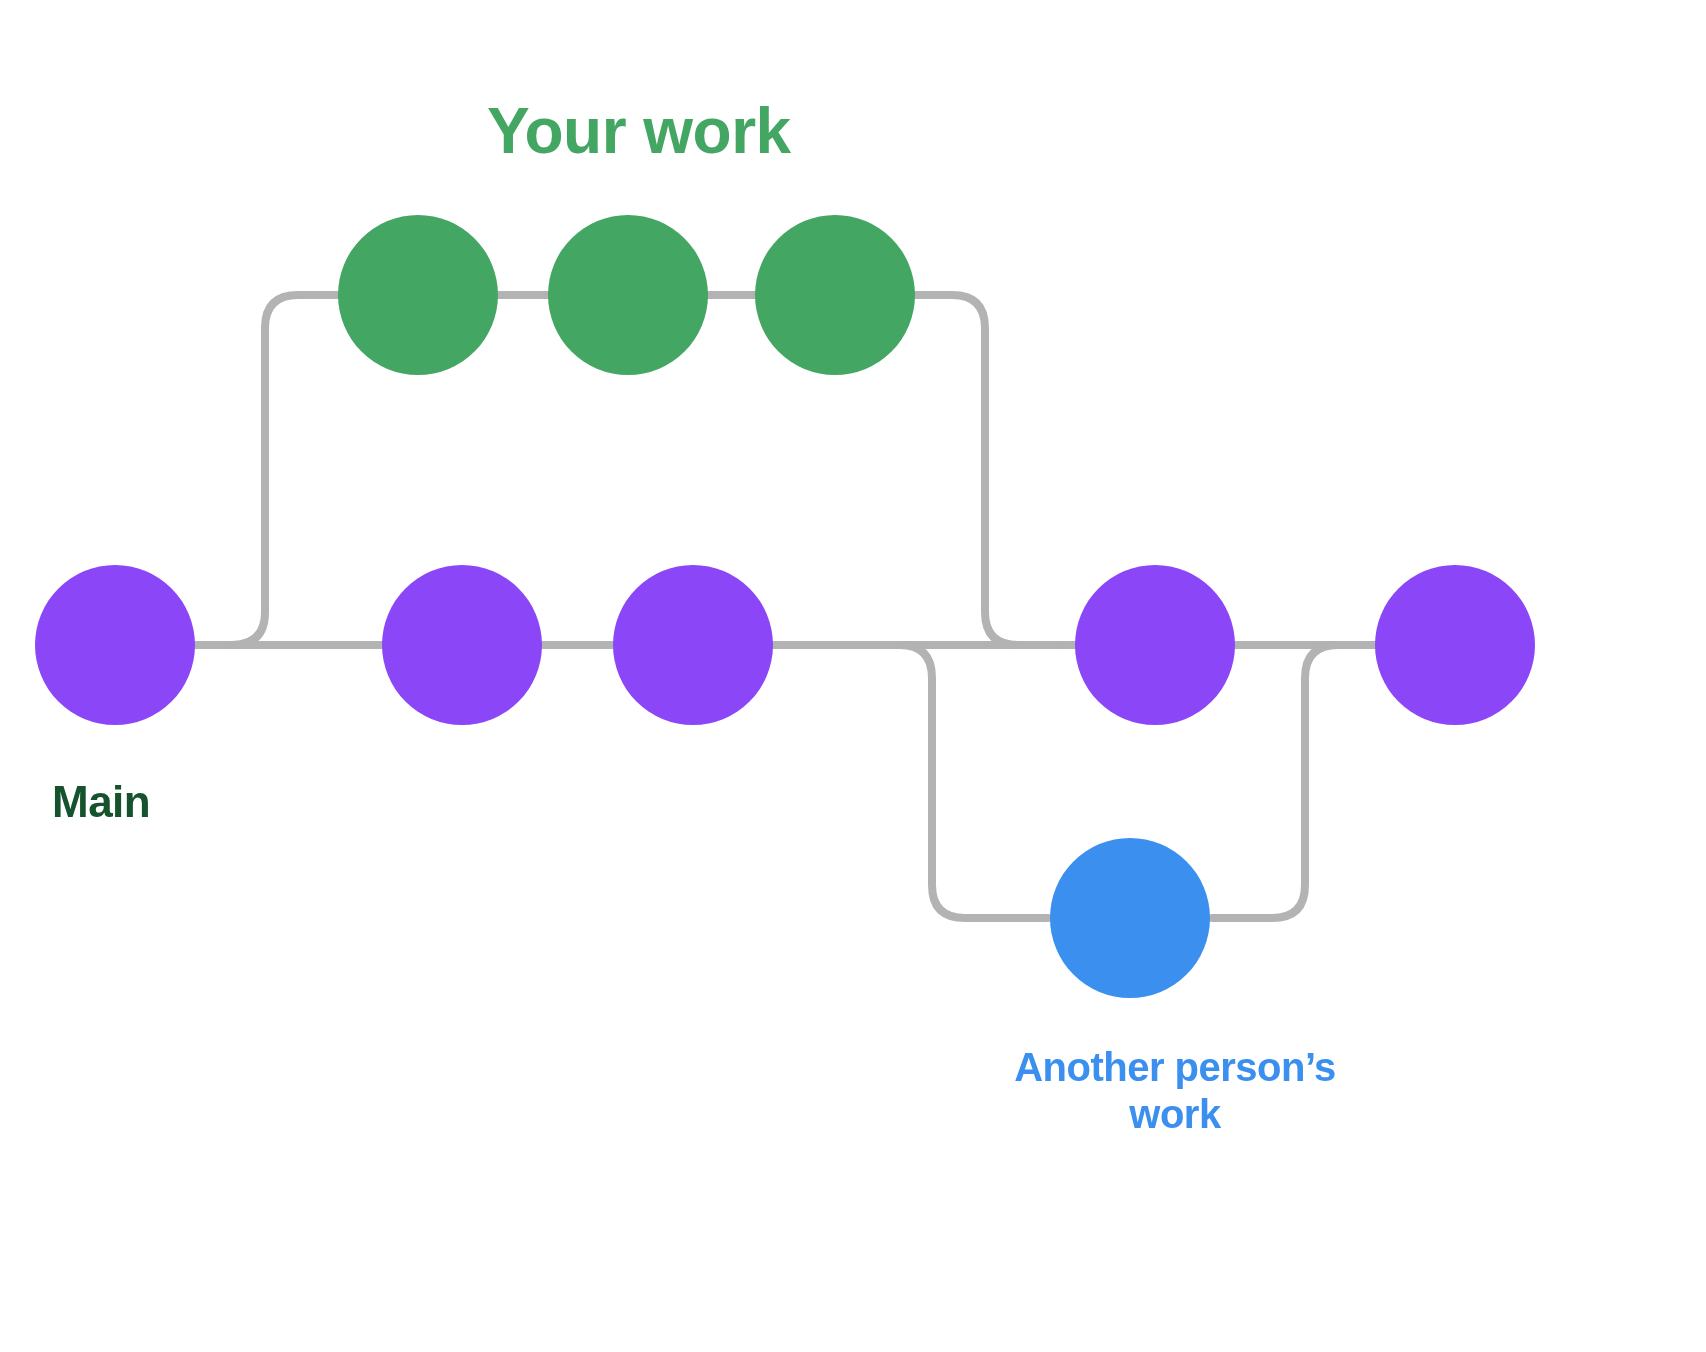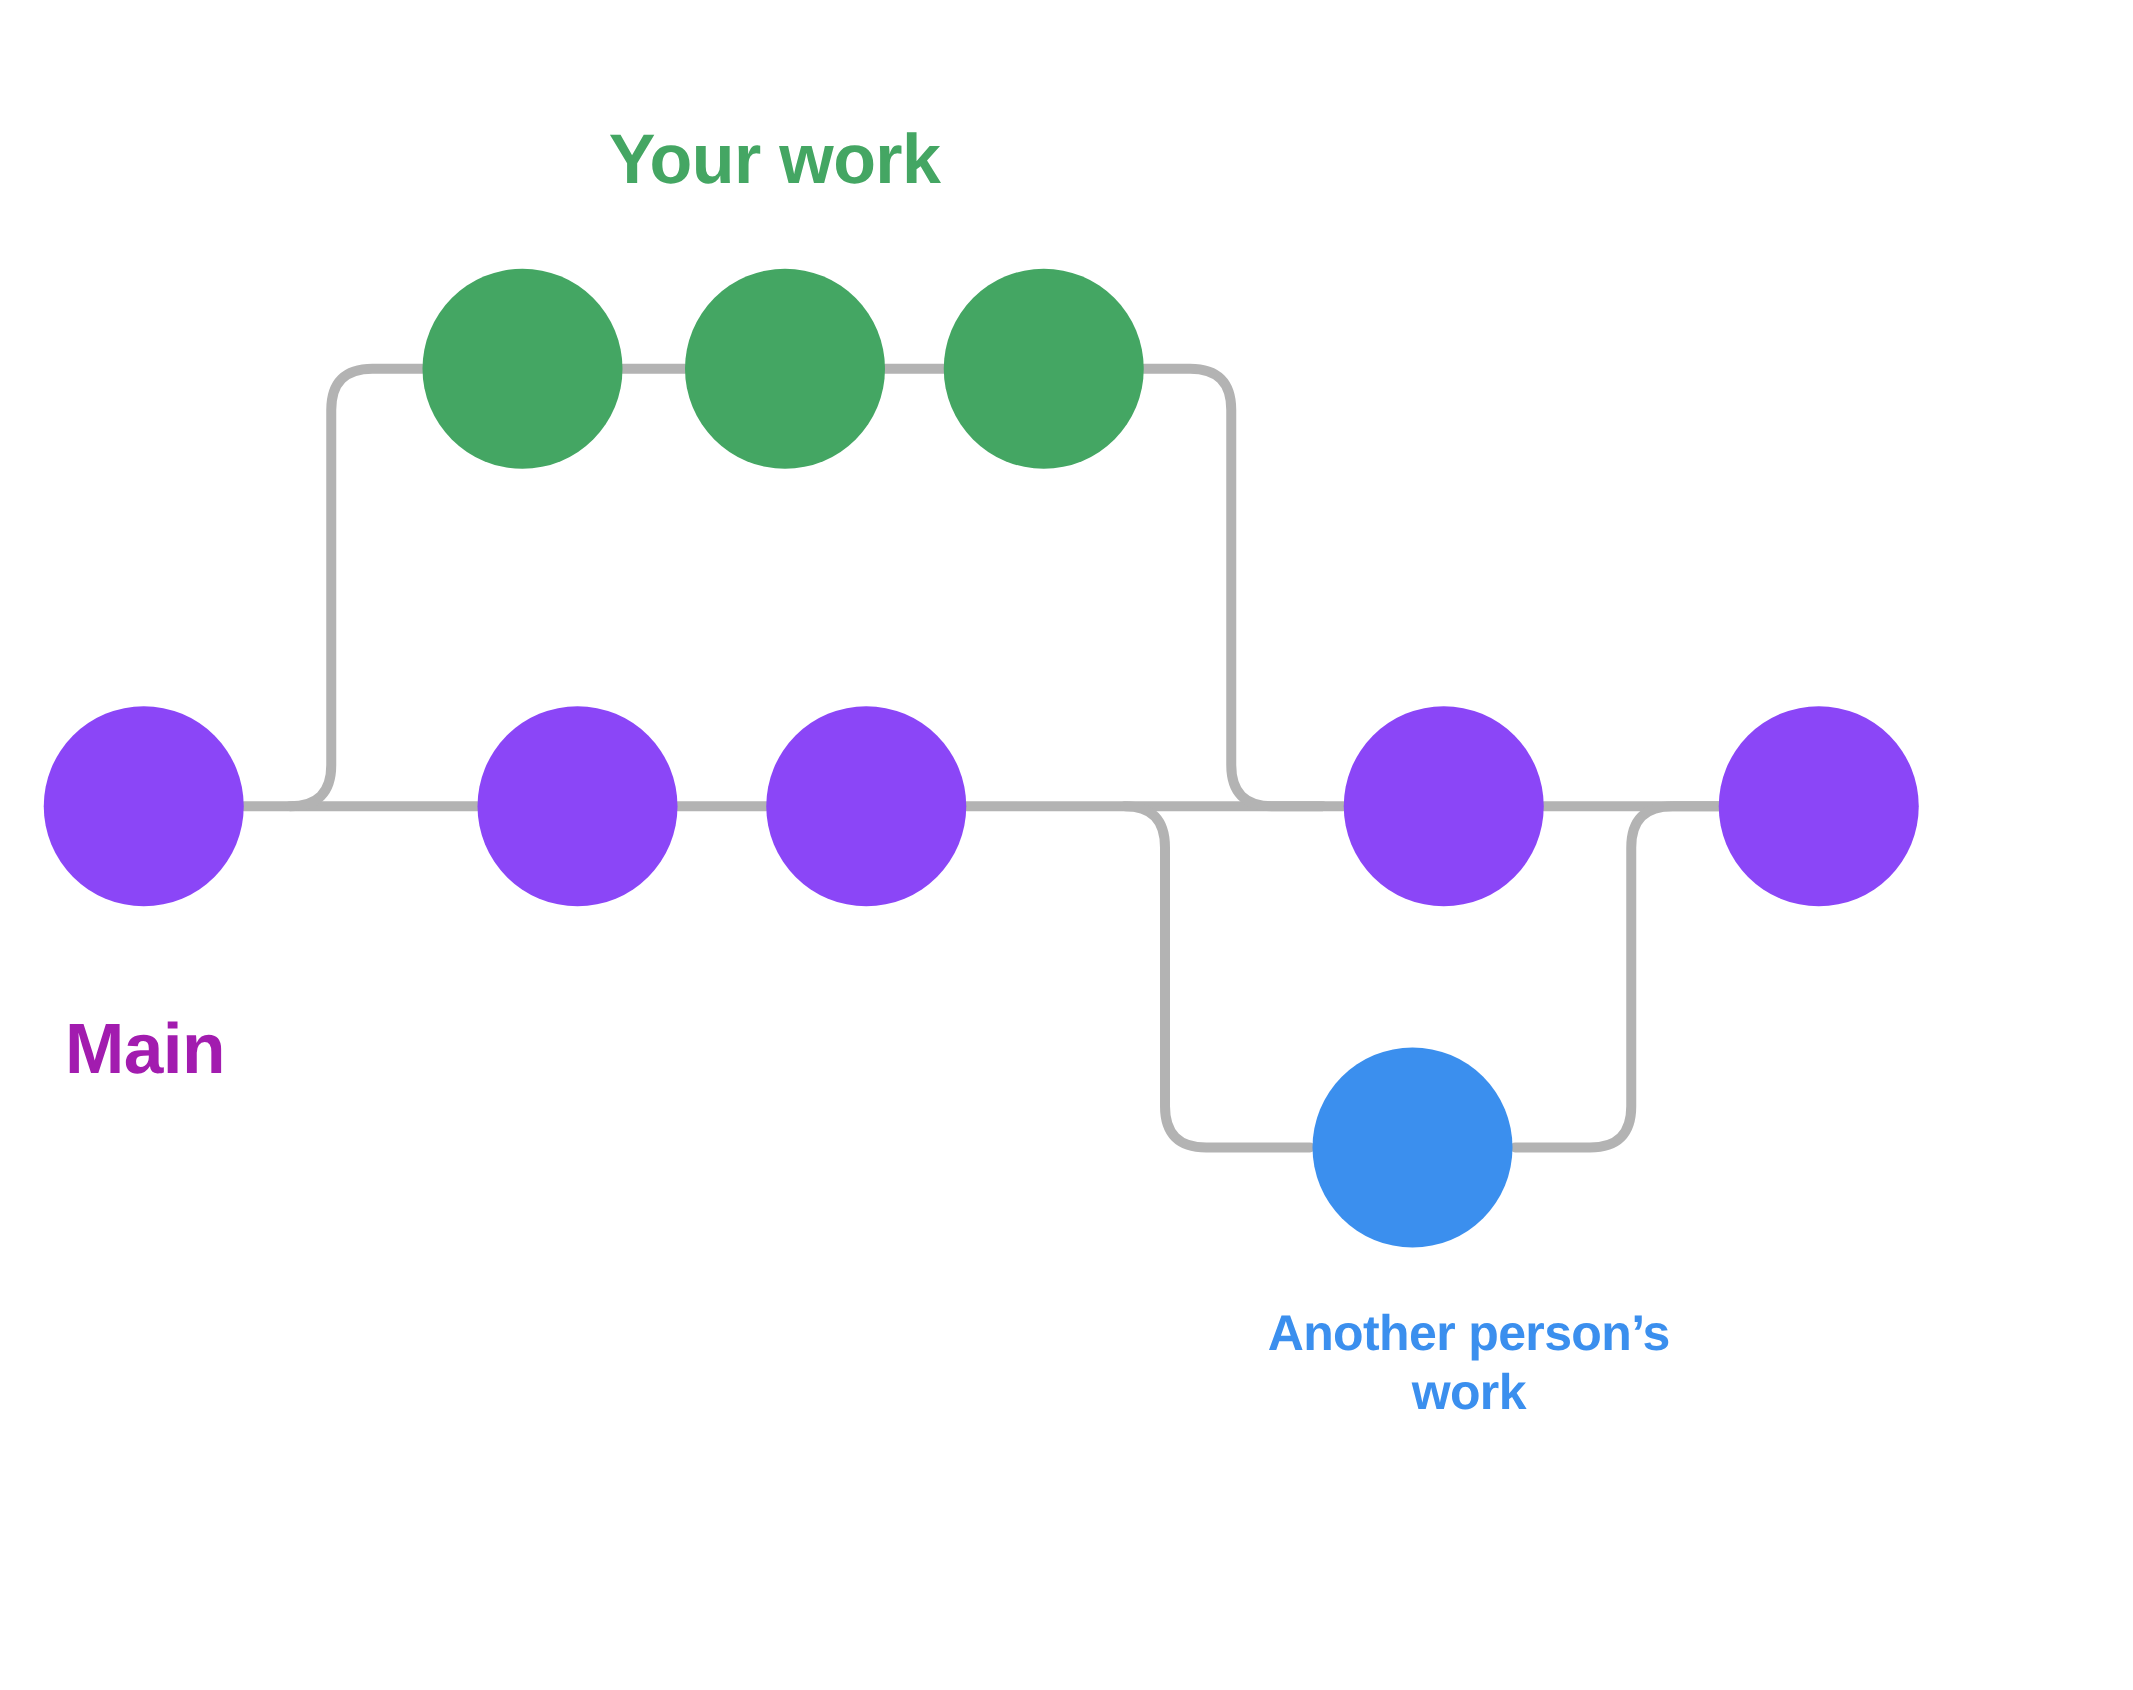--- a/index.html
+++ b/index.html
@@ -27,28 +27,28 @@
   .label {
     position: absolute;
     font-weight: bold;
     letter-spacing: -0.5px;
     white-space: pre;
     line-height: 1.18;
   }
   #label-your-work {
     left: 487px;
     top: 94px;
-    font-size: 56px;
+    font-size: 64px;
     color: #44a663;
   }
   #label-main {
     left: 52px;
-    top: 806px;
-    font-size: 57px;
-    color: #a21caf;
+    top: 776px;
+    font-size: 44px;
+    color: #14532d;
   }
   #label-another {
     left: 900px;
     top: 1044px;
     width: 550px;
     text-align: center;
     font-size: 40px;
     color: #3b8fee;
   }
 </style>

